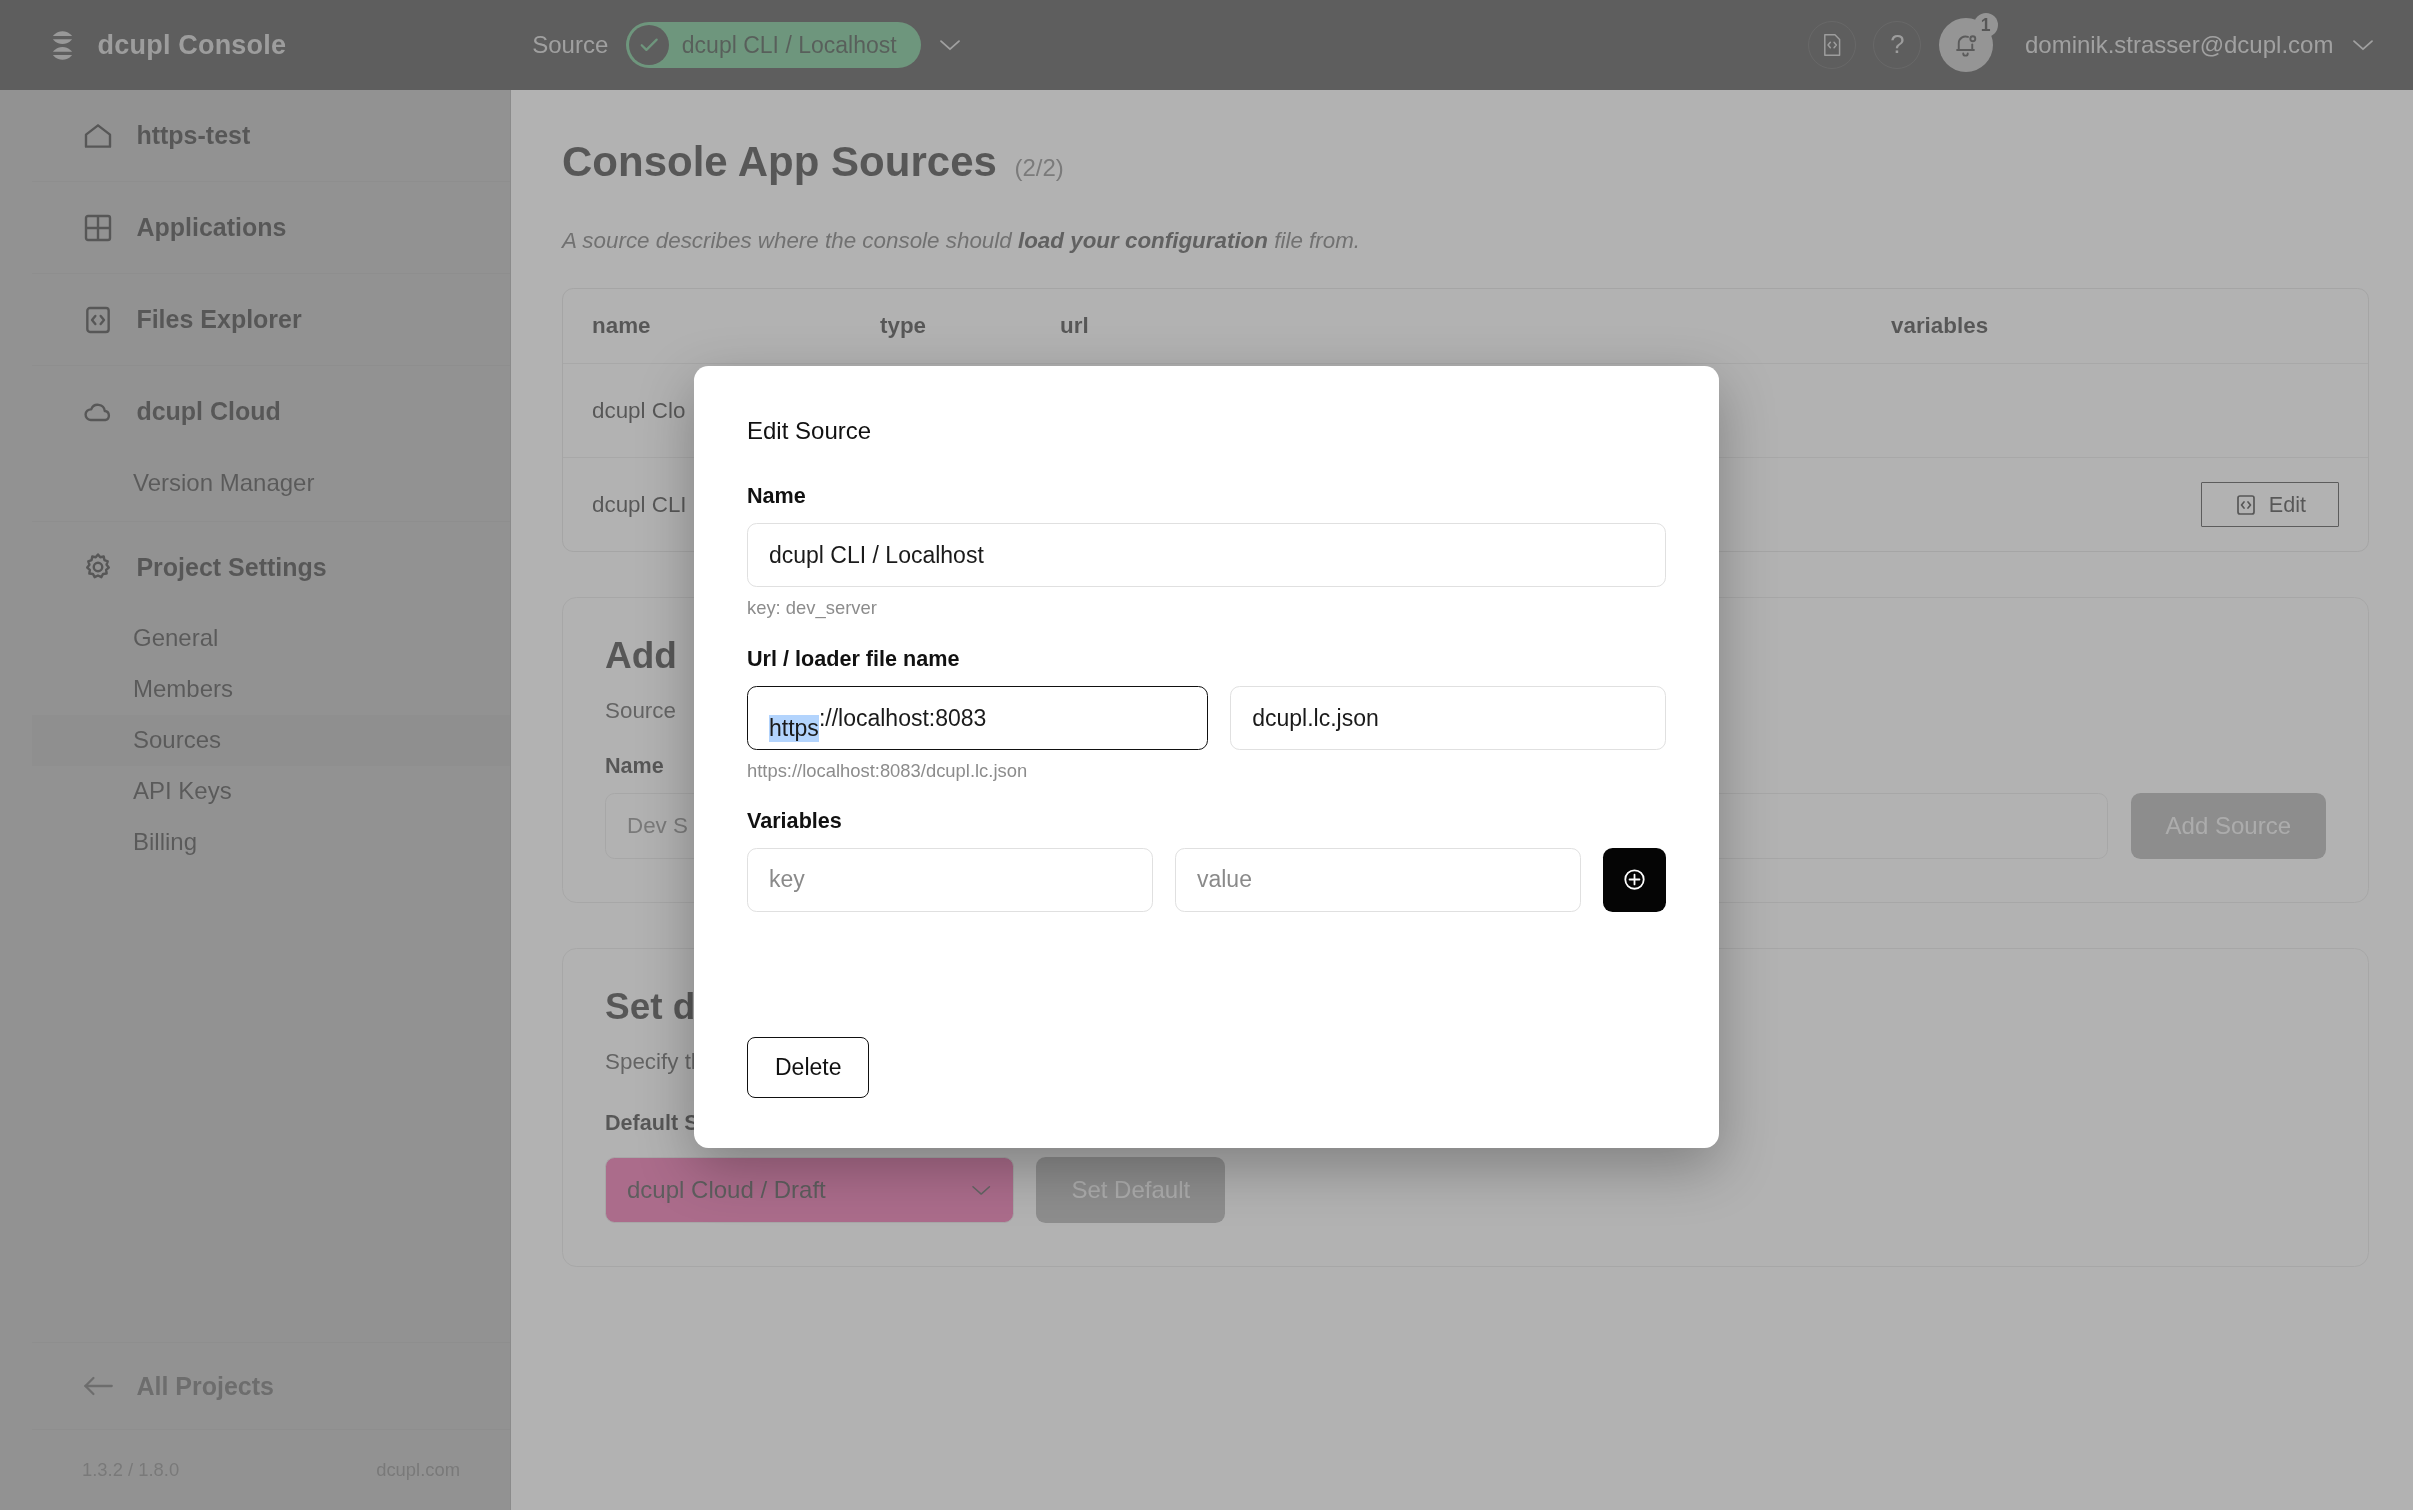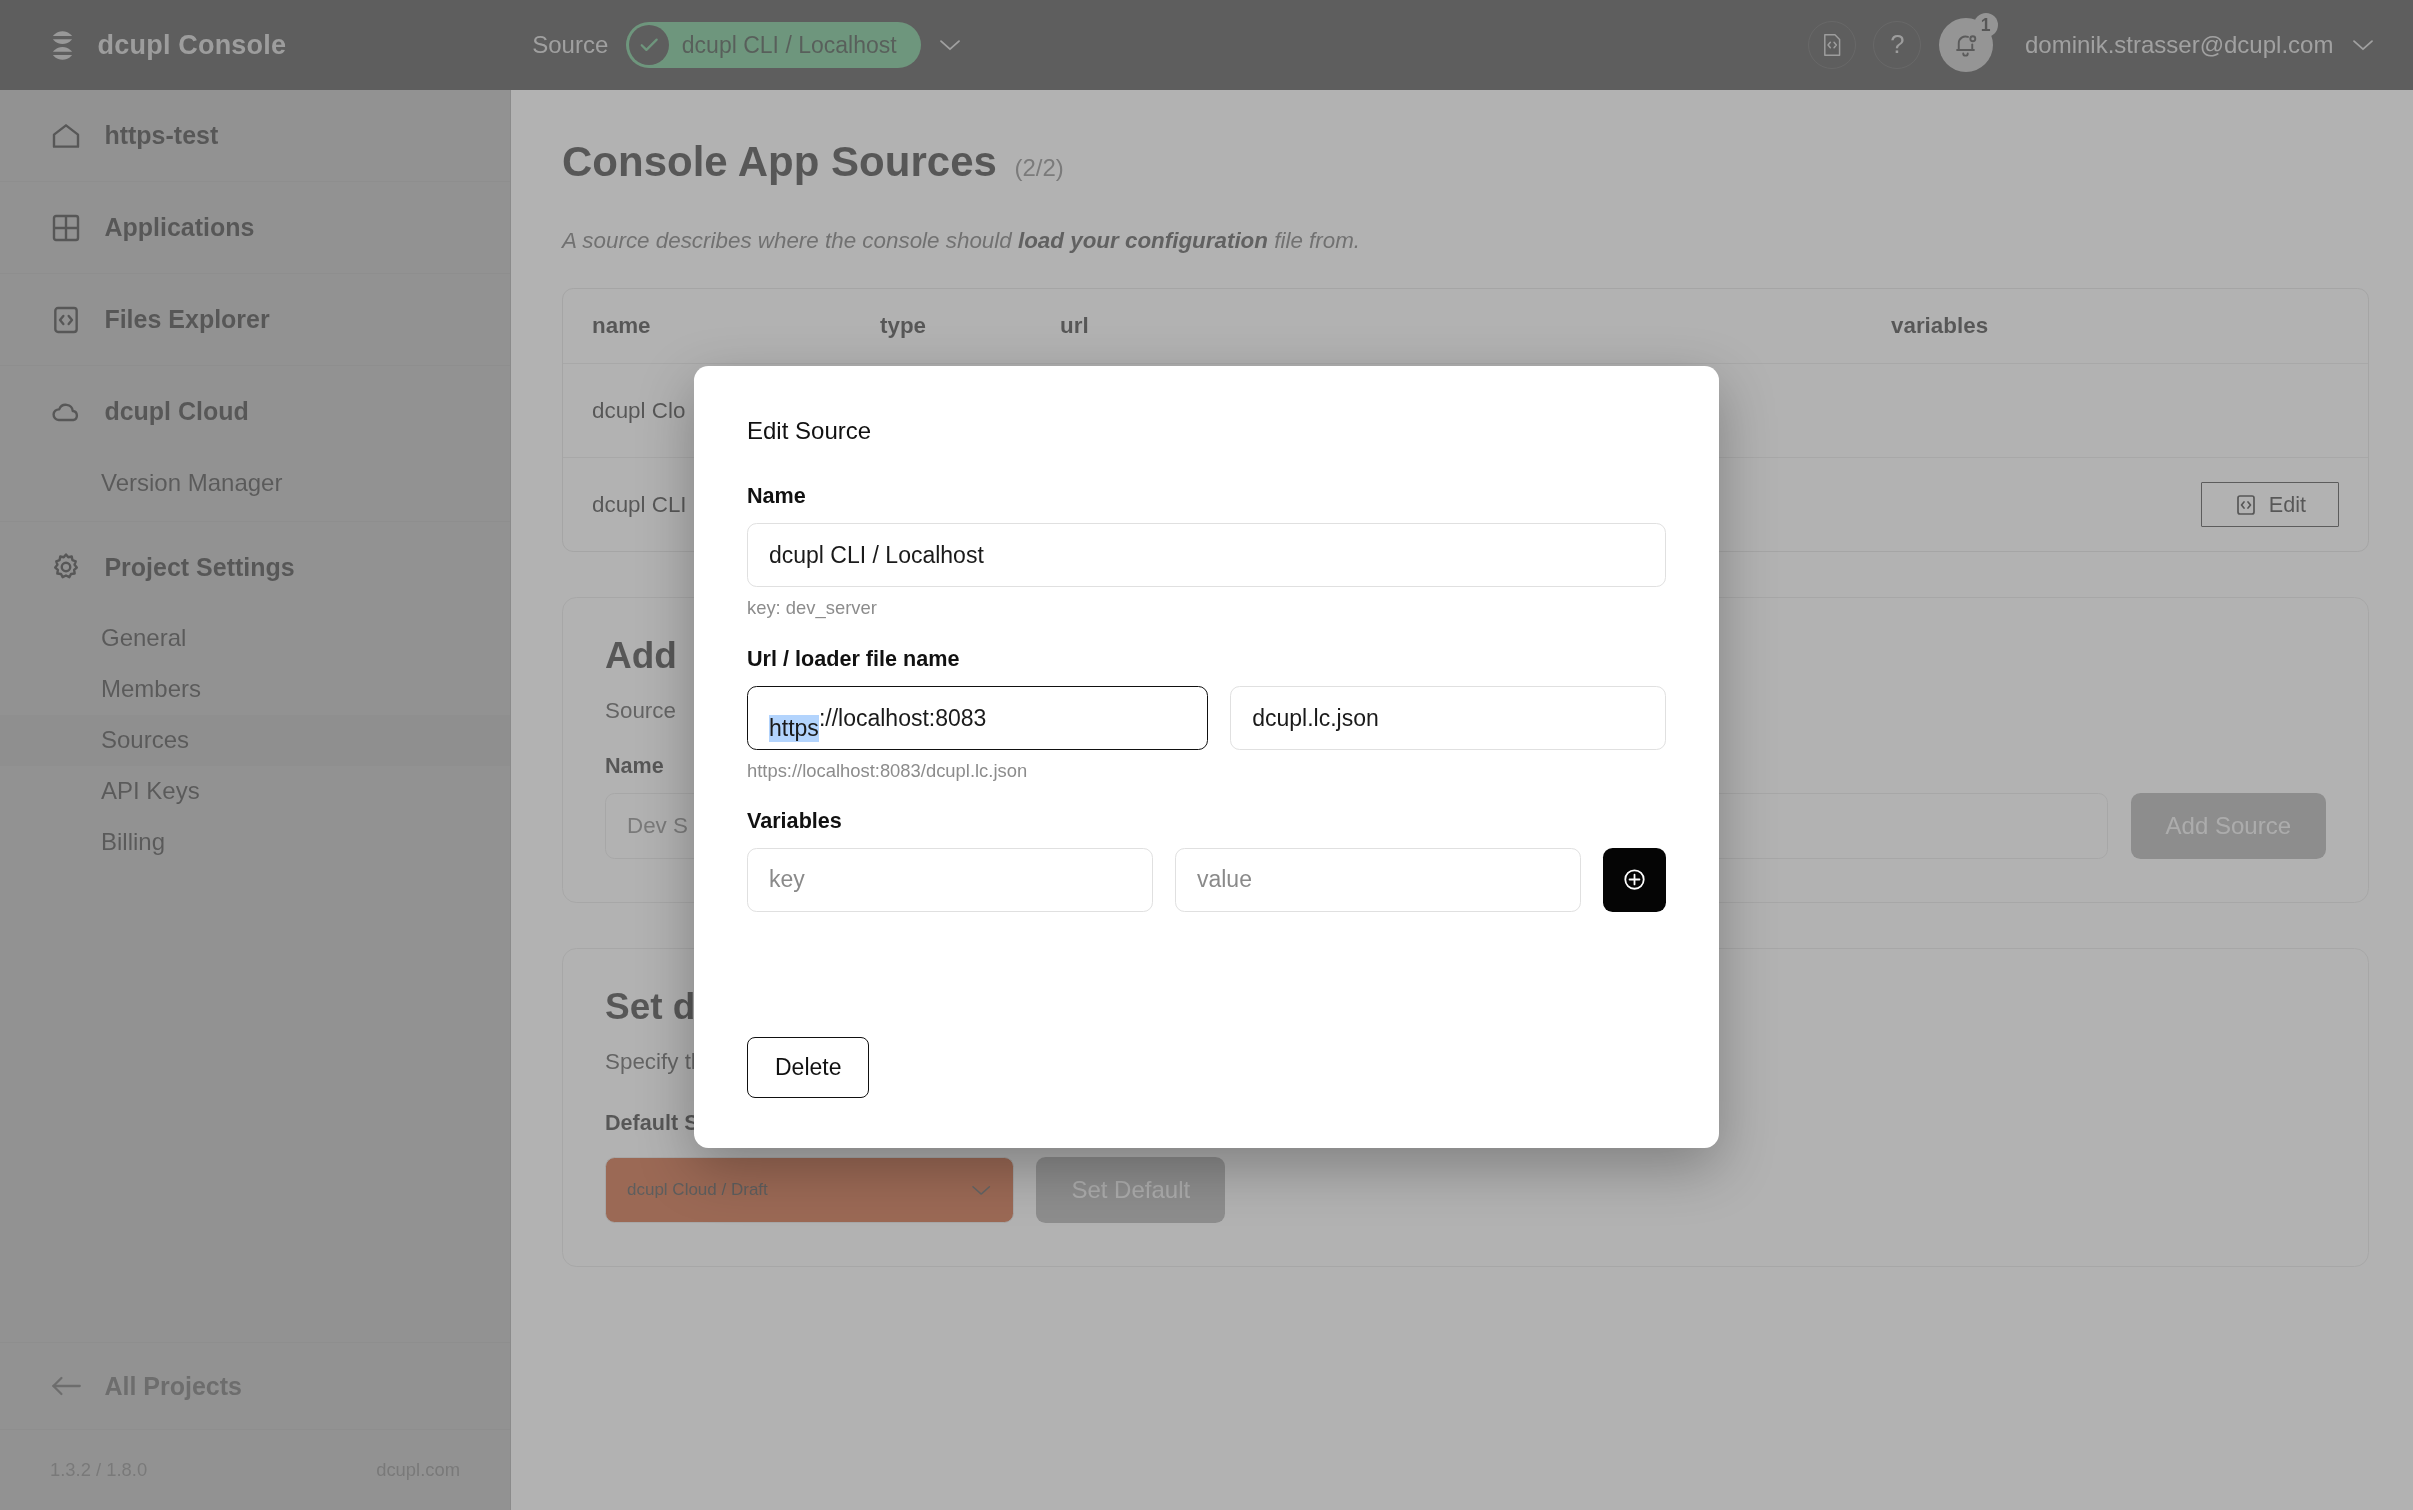--- a/index.html
+++ b/index.html
@@ -54,21 +54,21 @@
     min-width: 24px; height: 24px; border-radius: 12px; background: #b3b3b3;
     color: #111; font-size: 17.6px; font-weight: 700;
     display: flex; align-items: center; justify-content: center; padding: 0 4.8px;
   }
   .user-email { color: #d2d2d2; font-size: 24px; margin-left: 14.4px; }
 
   
   .sidebar {
     position: absolute; top: 90px; left: 0; width: 511px; height: 1420px;
     background: #acacac; border-right: 0.8px solid #9a9a9a;
-    display: flex; flex-direction: column;
+    display: flex; flex-direction: column; padding-left: 32px;
   }
   .nav-section { border-bottom: 0.8px solid #a0a0a0; }
   .nav-item {
     display: flex; align-items: center; gap: 22.4px;
     height: 91px; padding-left: 50px; color: #111;
   }
   .nav-item .lbl { font-size: 25px; font-weight: 700; }
   .nav-sub {
     padding-left: 101px; height: 51px; display: flex; align-items: center;
     font-size: 24px; color: #1a1a1a;
@@ -135,21 +135,21 @@
   }
   .inp.ph { color: #6c6c6c; }
   .row-fields { display: flex; align-items: flex-end; gap: 22.4px; margin-top: 21px; }
   .btn-muted {
     background: #9d9d9d; color: #efefef; border: none; border-radius: 9.6px;
     height: 66px; padding: 0 35px; font-size: 24px;
   }
   .select {
     border: 0.8px solid #e3e3e3; border-radius: 9.6px; height: 66px; width: 409px;
     display: flex; align-items: center; justify-content: space-between;
-    padding: 0 21px; font-size: 17px; color: #222; background: #c2410c;
+    padding: 0 21px; font-size: 24px; color: #222; background: #ec4899;
   }
 
   
   .overlay {
     position: absolute; top: 0; left: 0; width: 2413px; height: 1510px;
     background: rgba(130,130,130,0.62);
   }
   .modal {
     position: absolute; left: 694px; top: 366px; width: 1025px; height: 782px;
     background: #fff; border-radius: 14.4px;

